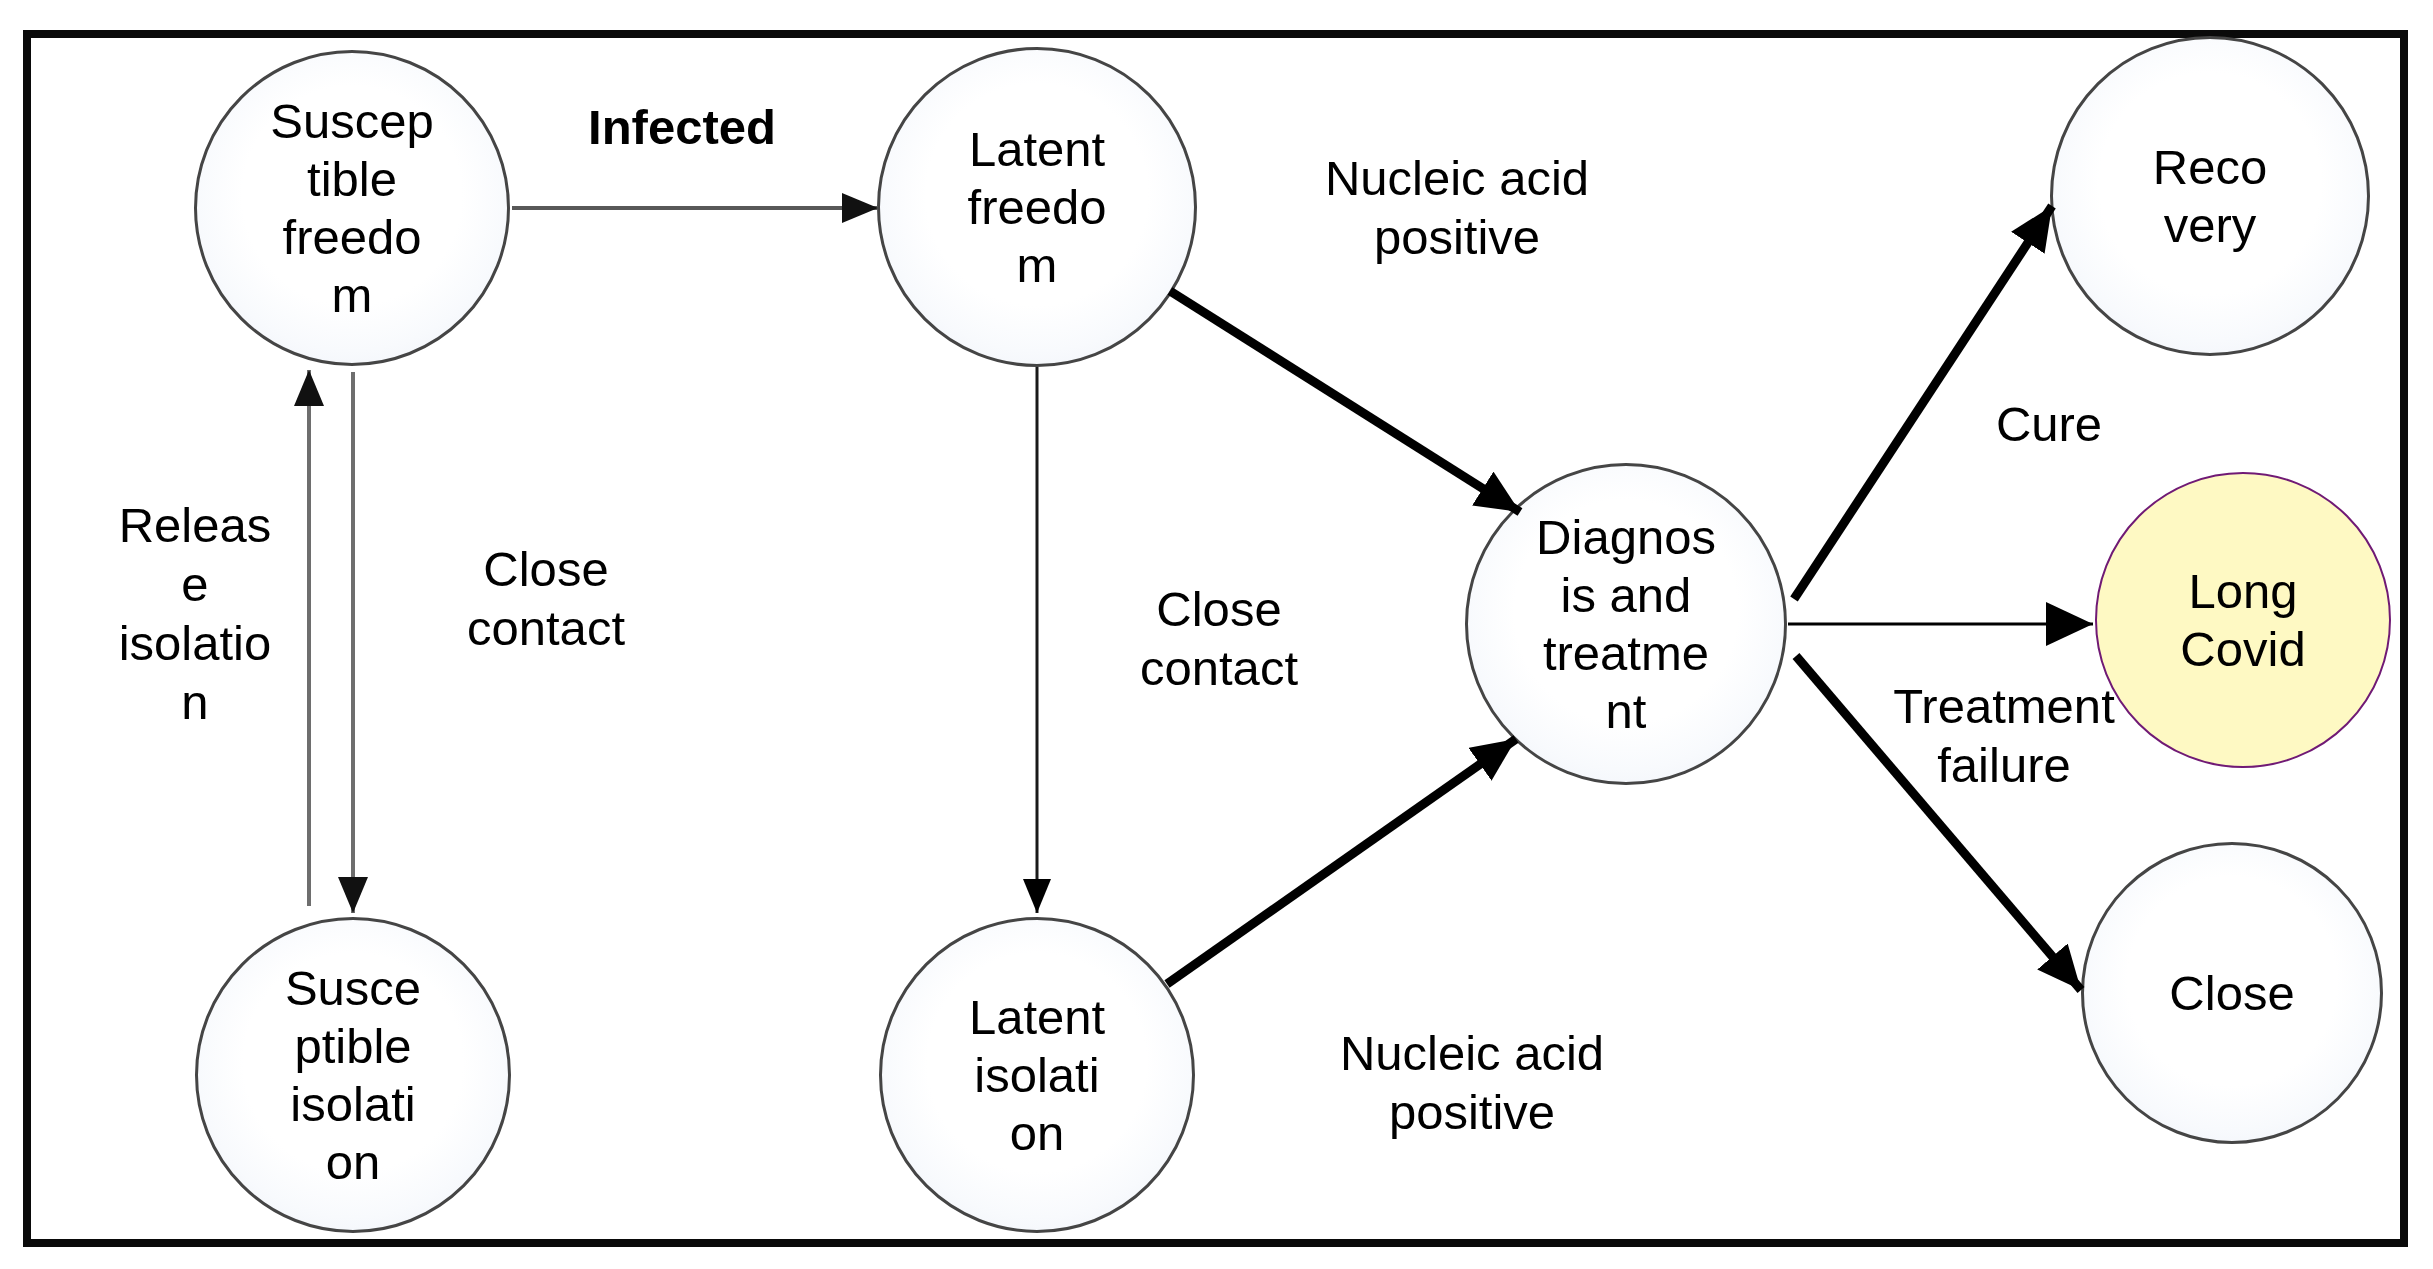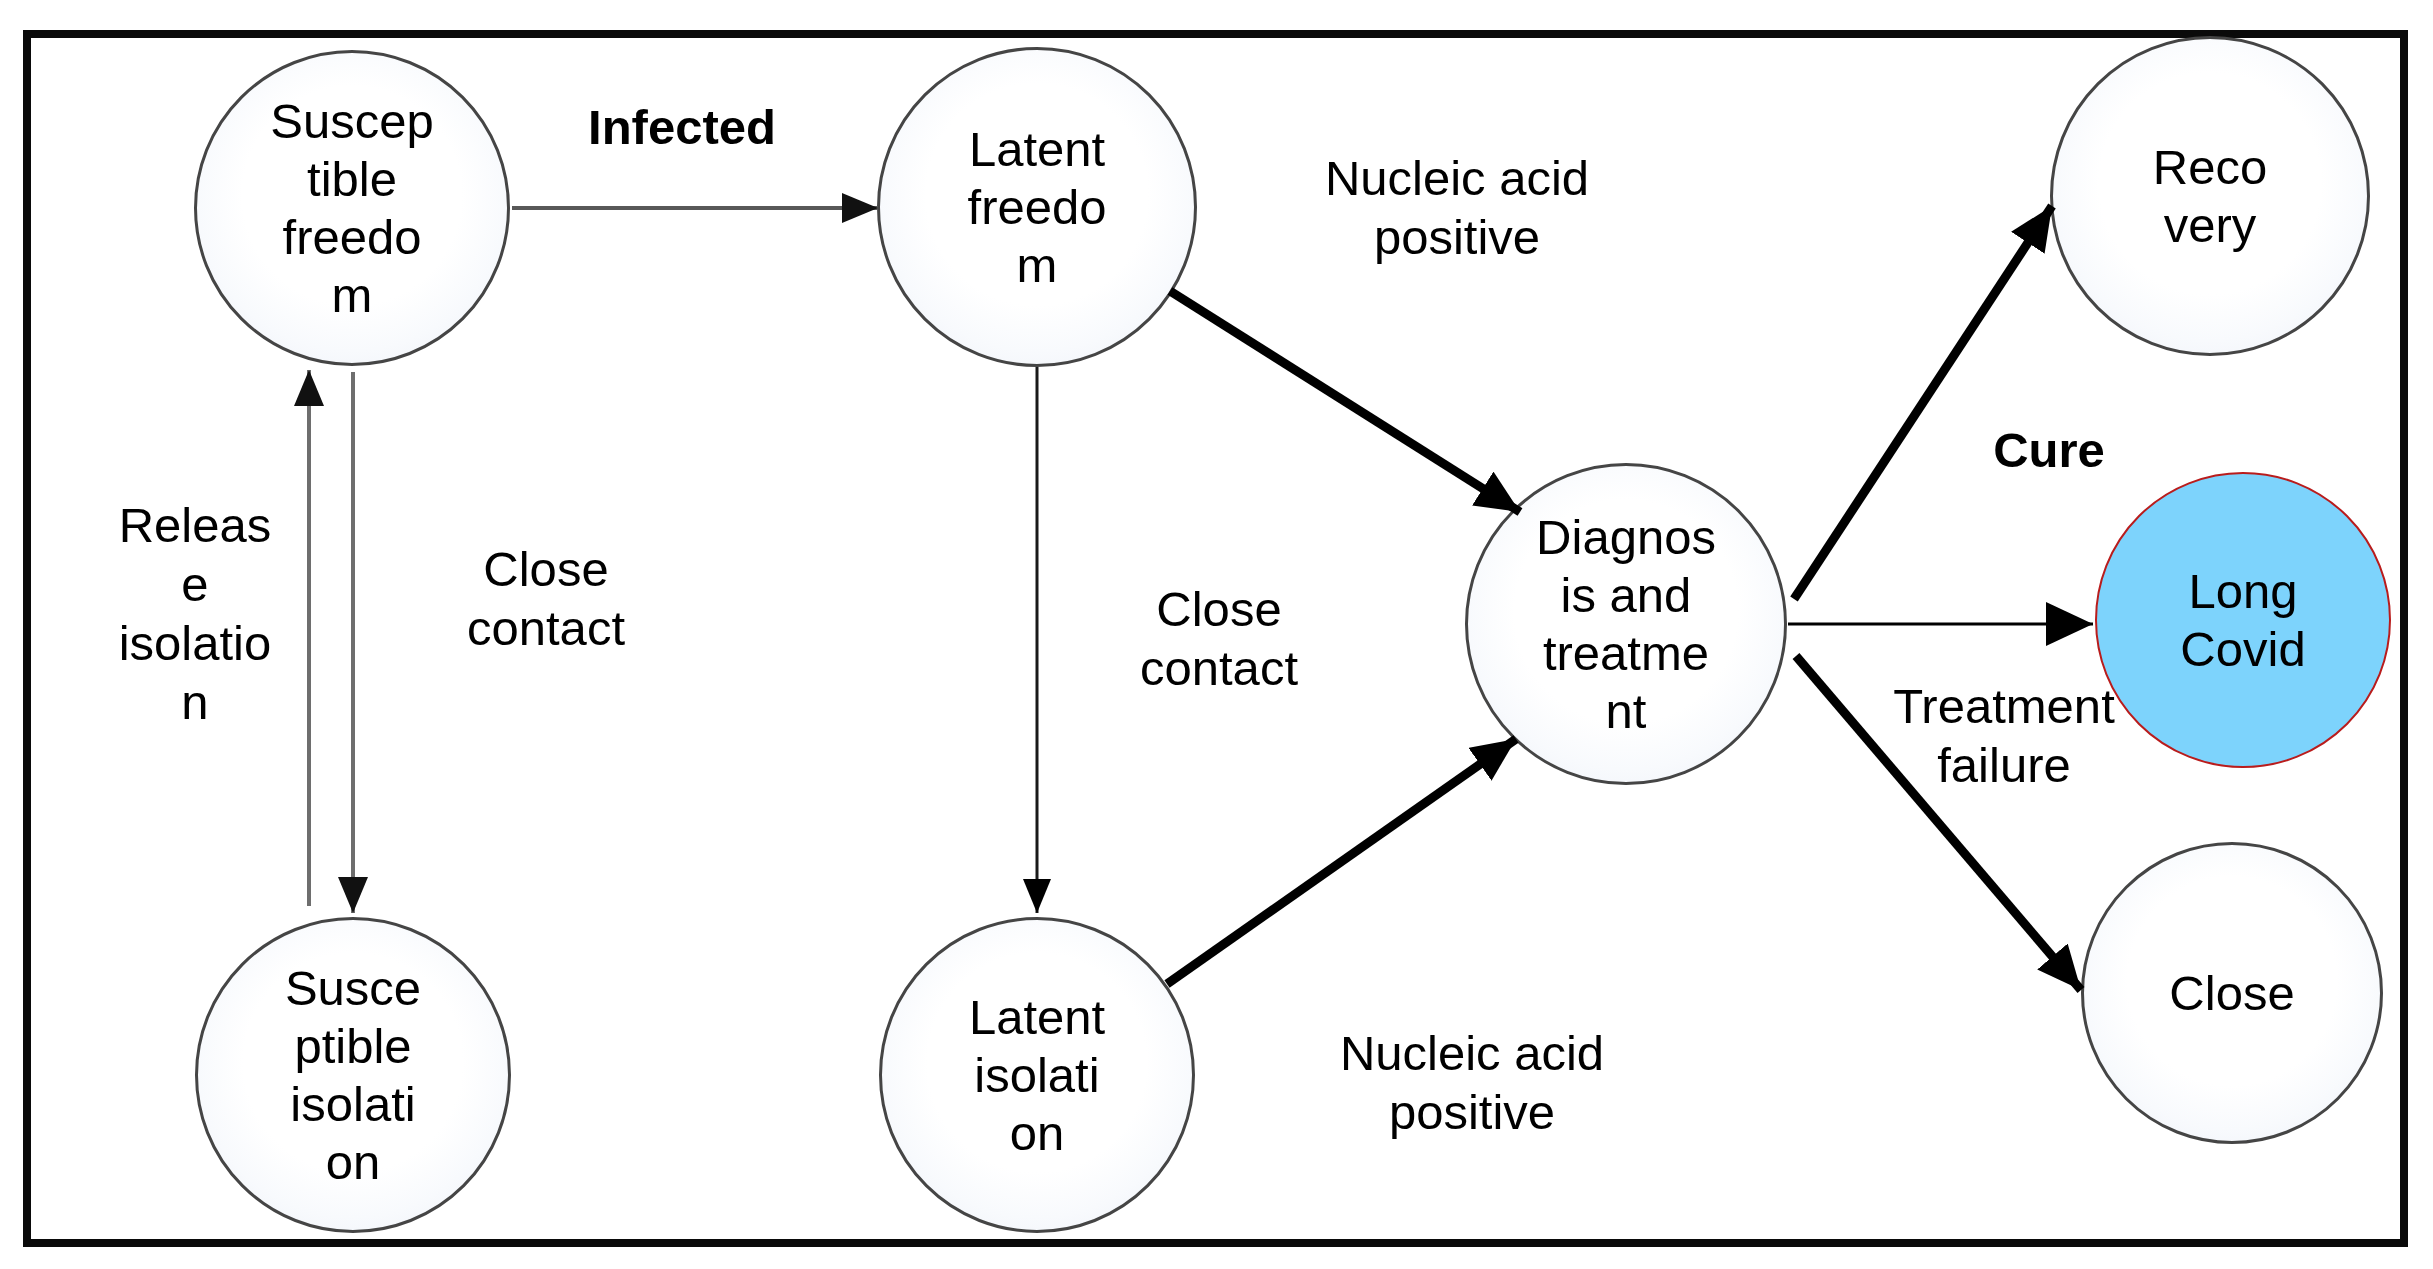--- a/index.html
+++ b/index.html
@@ -35,22 +35,22 @@
     align-items: center;
     justify-content: center;
     text-align: center;
     z-index: 2;
   }
   .node.shaded {
     border: 3px solid #454545;
     background: radial-gradient(circle at 50% 46%, #ffffff 48%, #f8fafd 68%, #e9edf6 100%);
   }
   .node.plain {
-    border: 2px solid #b91c1c;
-    background: #7dd3fc;
+    border: 2px solid #701a75;
+    background: #fef9c3;
   }
   .node-label {
     white-space: pre-line;
     font-size: 49px;
     line-height: 58px;
     letter-spacing: 0px;
   }
   #node-susceptible-freedom  { left: 194px;  top: 50px;  width: 316px; height: 316px; align-items: center; }
   #node-latent-freedom       { left: 877px;  top: 47px;  width: 320px; height: 320px; }
   #node-susceptible-isolation{ left: 195px;  top: 917px; width: 316px; height: 316px; align-items: center; }
@@ -75,21 +75,21 @@
     font-size: 49px;
     line-height: 59px;
     z-index: 4;
   }
   #label-infected          { left: 682px;  top: 127px; font-weight: bold; }
   #label-release-isolation { left: 181px;  top: 614px; margin-left: 14px; }
   #label-close-left        { left: 546px;  top: 599px; }
   #label-close-mid         { left: 1219px; top: 639px; }
   #label-nucleic-top       { left: 1457px; top: 208px; }
   #label-nucleic-bottom    { left: 1472px; top: 1083px; }
-  #label-cure              { left: 2049px; top: 450px; font-weight: bold; }
+  #label-cure              { left: 2049px; top: 424px; }
   #label-temperol          { left: 1991px; top: 563px; }
   #label-failure           { left: 2004px; top: 736px; }
 </style>
 </head>
 <body>
 
 <div id="stage">
 
   <div class="outer-border"></div>
 

